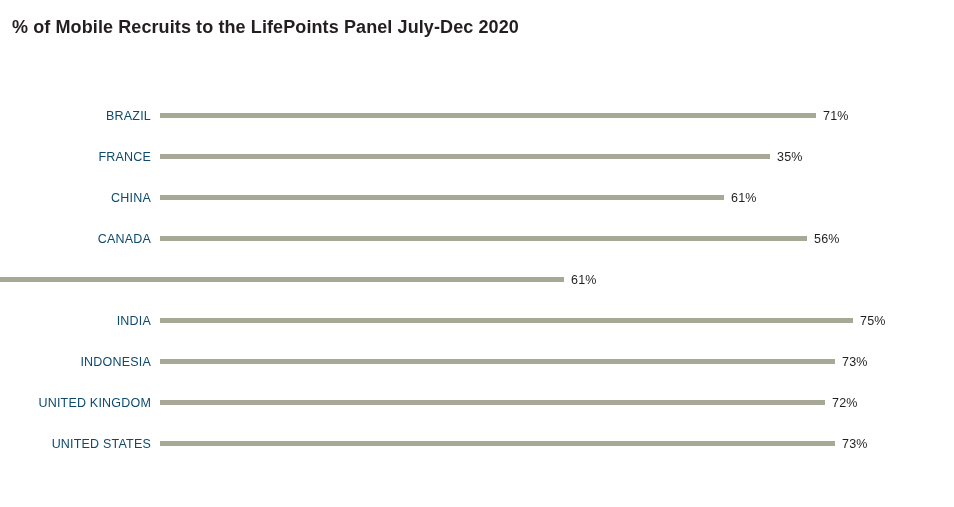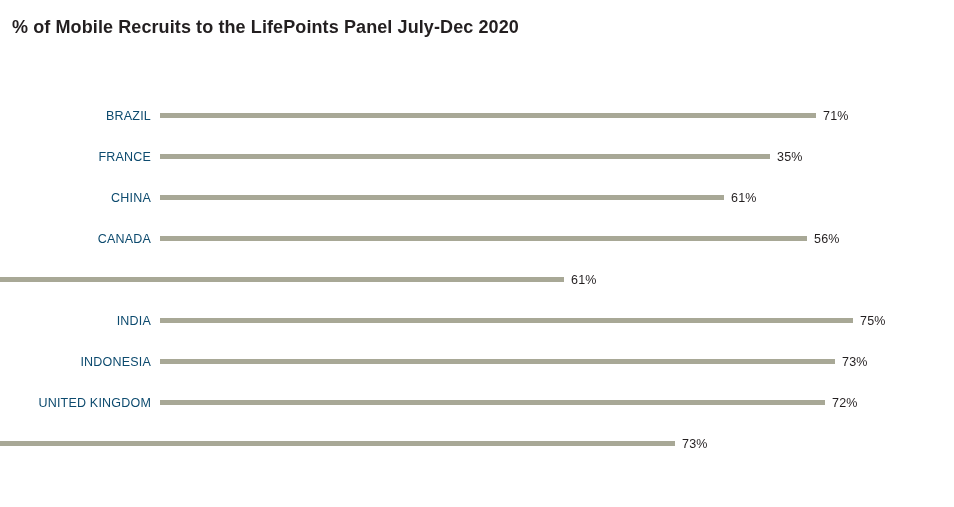--- a/index.html
+++ b/index.html
@@ -139,20 +139,21 @@
 
     <div class="bar-row">
       <div class="cat-label">UNITED KINGDOM</div>
       <div class="bar-track">
         <span class="bar" style="width:665px"></span>
         <span class="bar-value">72%</span>
       </div>
     </div>
 
     <div class="bar-row">
+      <div class="cat-label">UNITED STATES</div>
       <div class="bar-track">
         <span class="bar" style="width:675px"></span>
         <span class="bar-value">73%</span>
       </div>
     </div>
 
   </div>
 </div>
 
 </body></html>

